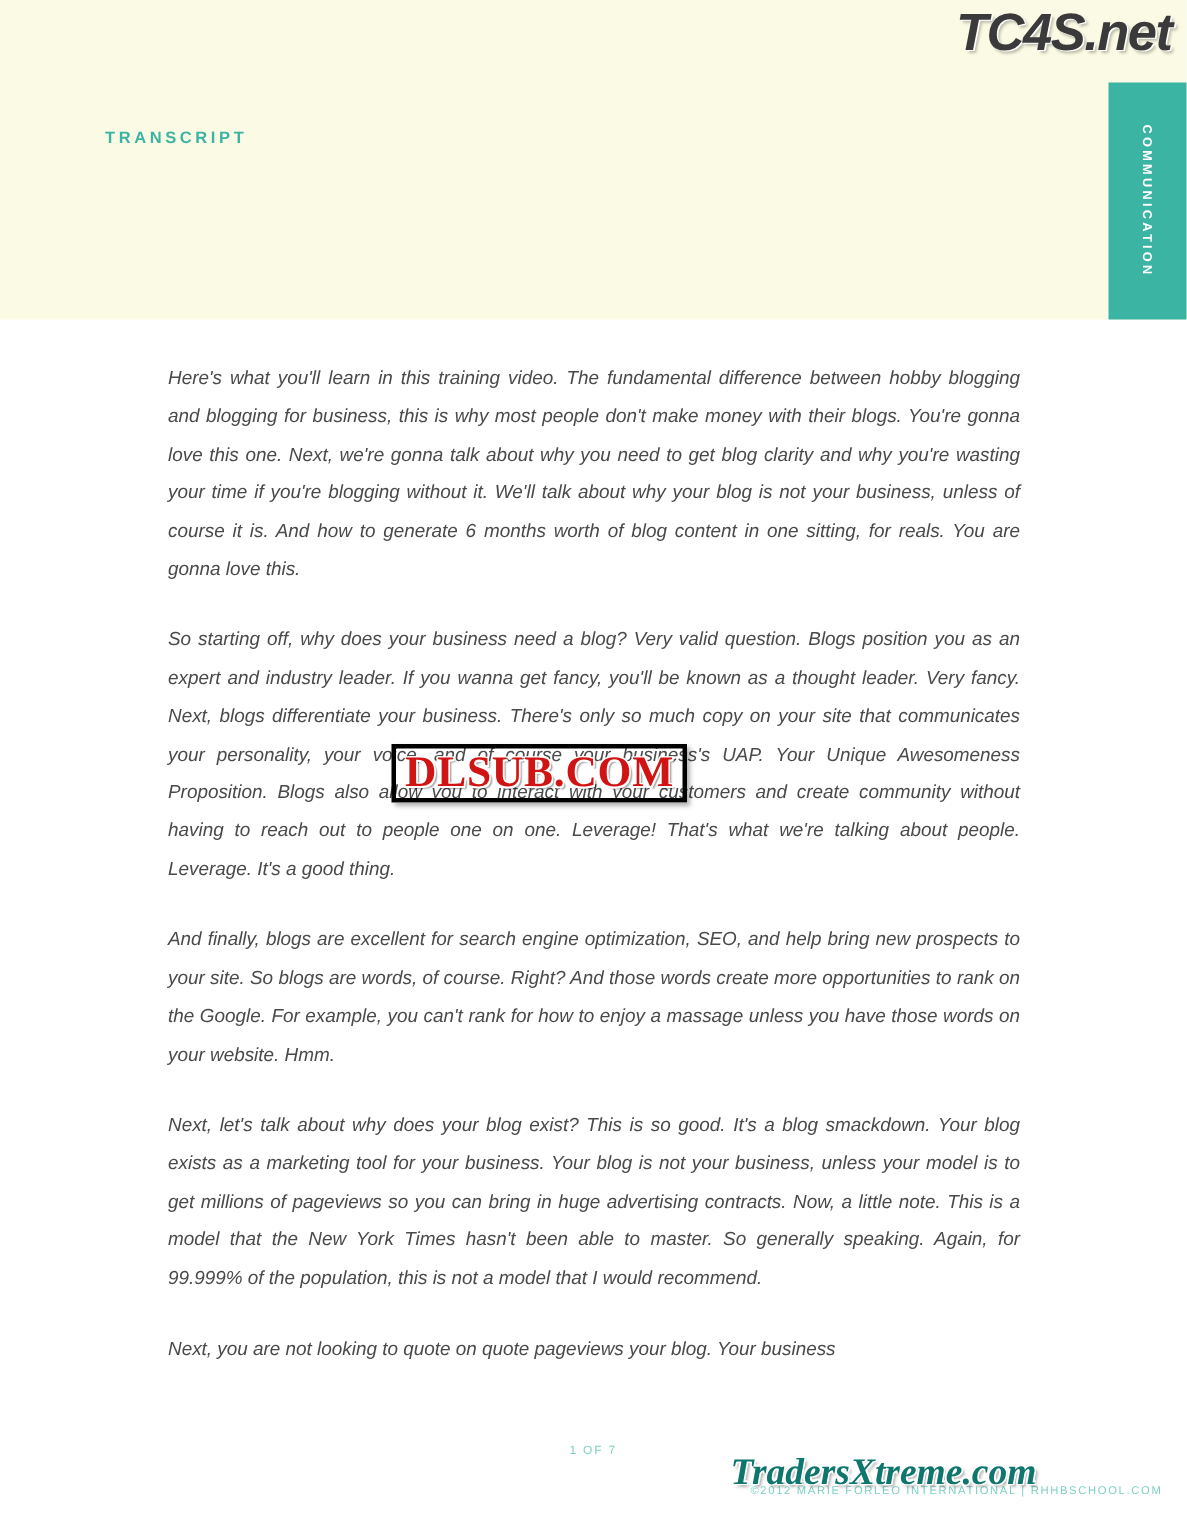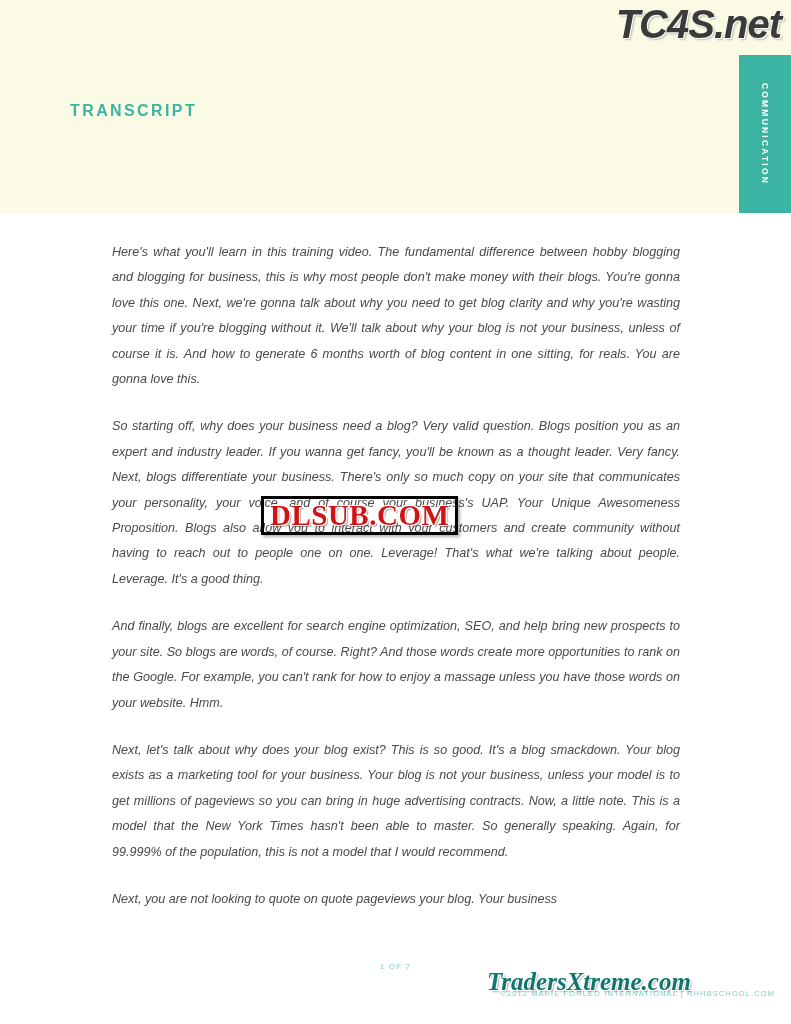--- a/index.html
+++ b/index.html
@@ -37,22 +37,22 @@
   }
   .doc-title {
     font-size: 27px;
     font-weight: bold;
     color: #3cb4a3;
     letter-spacing: 0.2px;
     margin: 0;
     font-family: "Liberation Sans", sans-serif;
   }
   .doc-subtitle {
-    margin-top: 16px;
-    font-size: 16px;
+    margin-top: 0;
+    font-size: 11px;
     font-weight: bold;
     letter-spacing: 2.4px;
     color: #3cb4a3;
   }
 
   
   .side-tab {
     position: absolute;
     right: 0;
     top: 55px;
@@ -76,21 +76,21 @@
     transform-origin: 26px 26px;
     white-space: nowrap;
   }
 
   
   .wm-top {
     position: absolute;
     right: 10px;
     top: 2px;
     font-family: "Liberation Sans", sans-serif;
-    font-size: 40px;
+    font-size: 35px;
     font-weight: bold;
     font-style: italic;
     color: #3a3a3a;
     letter-spacing: -1px;
     text-shadow: 1px 1px 0 #ffffff, 2px 2px 2px rgba(0,0,0,0.25);
     z-index: 40;
   }
 
   
   .body-copy {

